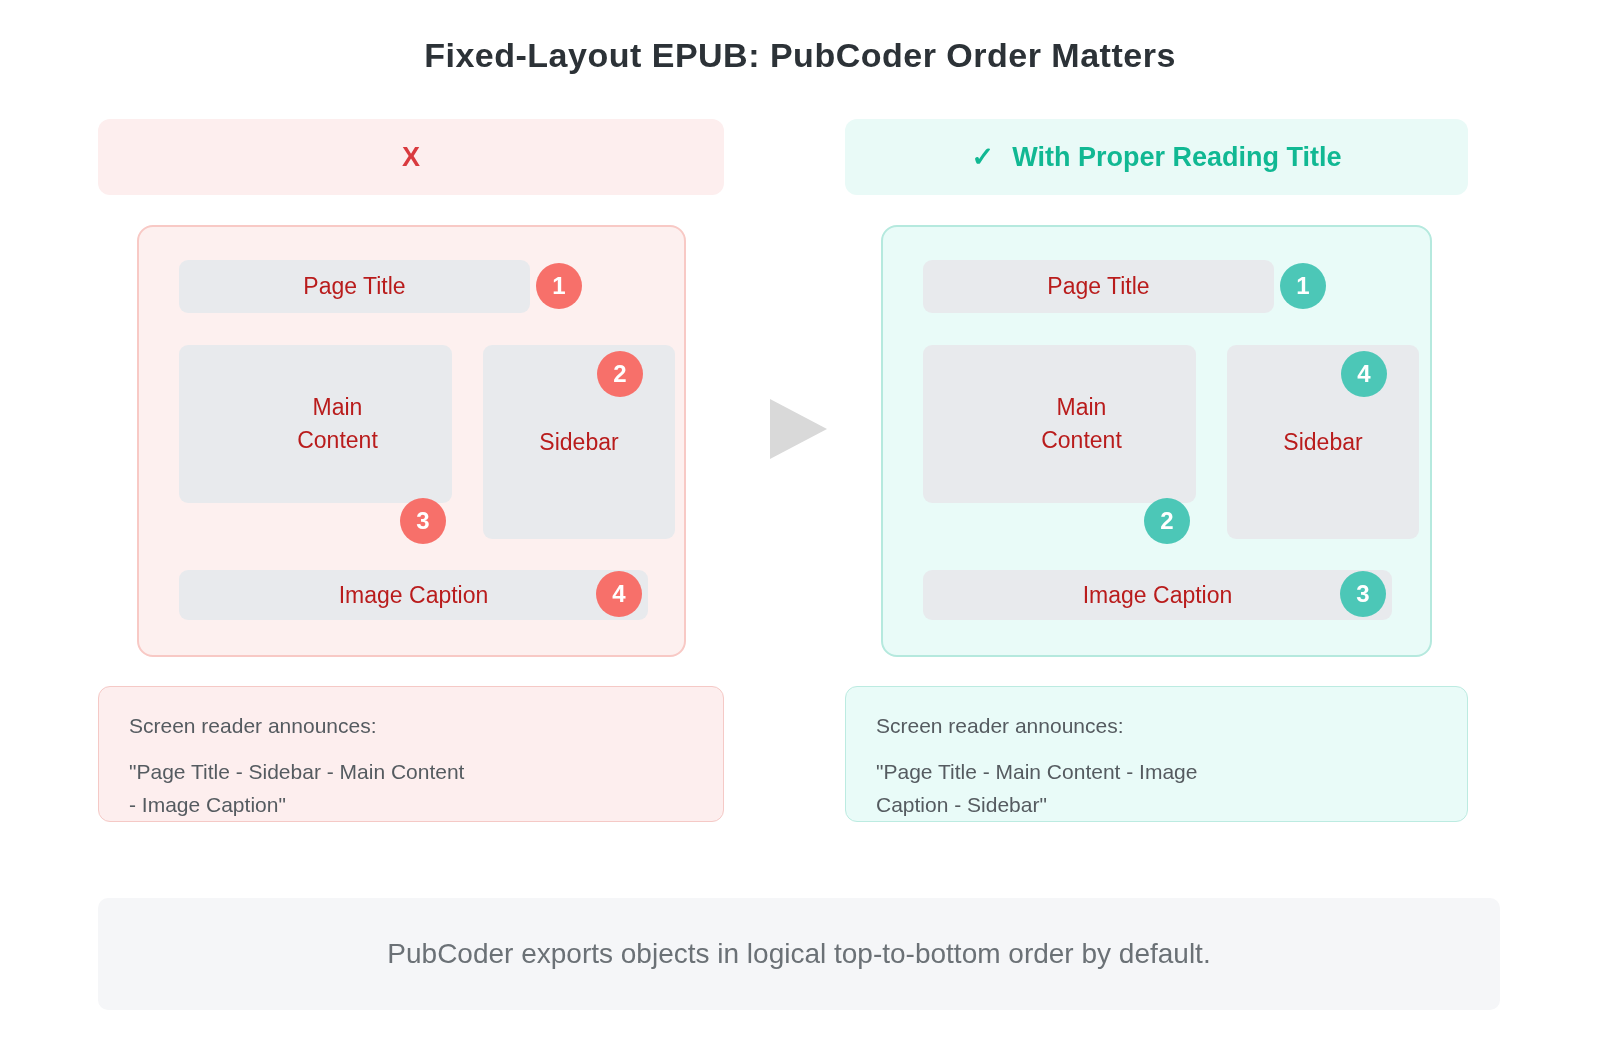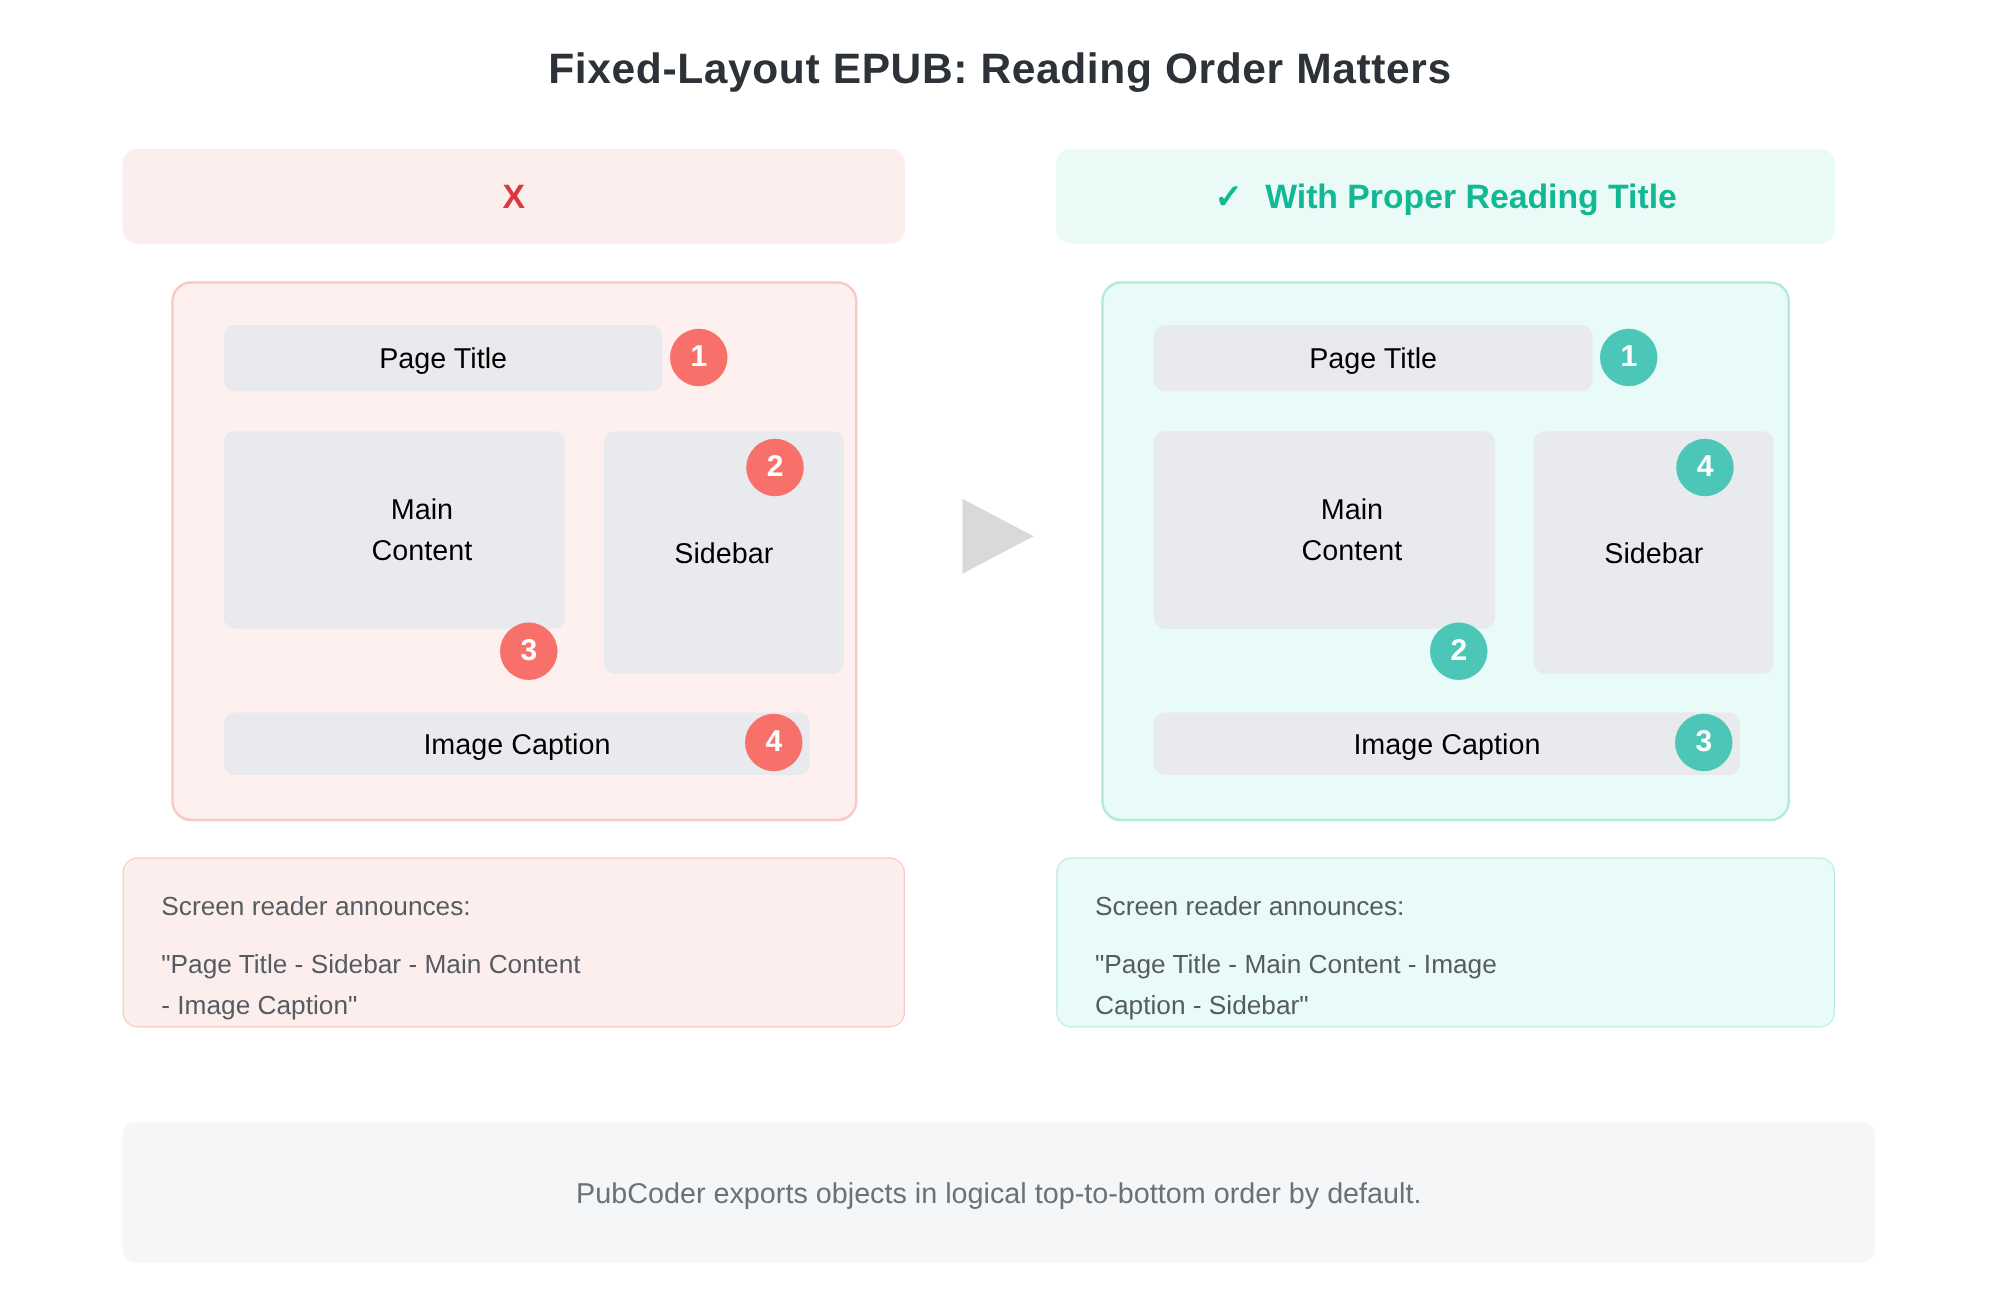--- a/index.html
+++ b/index.html
@@ -29,21 +29,21 @@
   
   .wf {
     position: absolute; top: 225px; height: 432px; border-radius: 16px;
   }
   .wf-bad  { left: 137px; width: 549px; background: #fdf0ef; border: 2px solid #f8c9c5; }
   .wf-good { left: 881px; width: 551px; background: #e9fbf8; border: 2px solid #b5e9de; }
 
   .wf-block {
     position: absolute; background: #e8eaed; border-radius: 9px;
     display: flex; align-items: center; justify-content: center;
-    color: #000000; font-size: 23px; text-align: center;
+    color: #b91c1c; font-size: 23px; text-align: center;
   }
   .wf-title   { left: 40px;  top: 33px;  width: 351px; height: 53px; }
   .wf-main    { left: 40px;  top: 118px; width: 273px; height: 158px; white-space: pre-line; line-height: 1.45; padding-left: 44px; }
   .wf-side    { left: 344px; top: 118px; width: 192px; height: 194px; }
   .wf-caption { left: 40px;  top: 343px; width: 469px; height: 50px; }
 
   .badge {
     position: absolute; width: 46px; height: 46px; border-radius: 50%;
     display: flex; align-items: center; justify-content: center;
     color: #ffffff; font-weight: bold; font-size: 24px;
@@ -71,27 +71,27 @@
   .srbox-bad  { left: 98px;  width: 626px; background: #fdeeee; border: 1px solid #f5c9c6; }
   .srbox-good { left: 845px; width: 623px; background: #e9fbf8; border: 1px solid #bcebe1; }
   .sr-heading { margin-bottom: 17px; }
   .sr-line { line-height: 33px; }
 
   
   .footer {
     position: absolute; left: 98px; top: 898px; width: 1402px; height: 112px;
     border-radius: 10px; background: #f5f6f8;
     display: flex; flex-direction: column; align-items: center; justify-content: center;
-    font-size: 23px; color: #6b7176; line-height: 34px;
+    font-size: 28px; color: #6b7176; line-height: 34px;
   }
 </style>
 </head>
 <body>
 
-<h1 class="main-title">Fixed-Layout EPUB: Reading Order Matters</h1>
+<h1 class="main-title">Fixed-Layout EPUB: PubCoder Order Matters</h1>
 
 <div class="pill pill-bad">
   <span>X</span>
 </div>
 
 <div class="pill pill-good">
   <span>✓</span>
   <span>With Proper Reading Title</span>
 </div>
 

